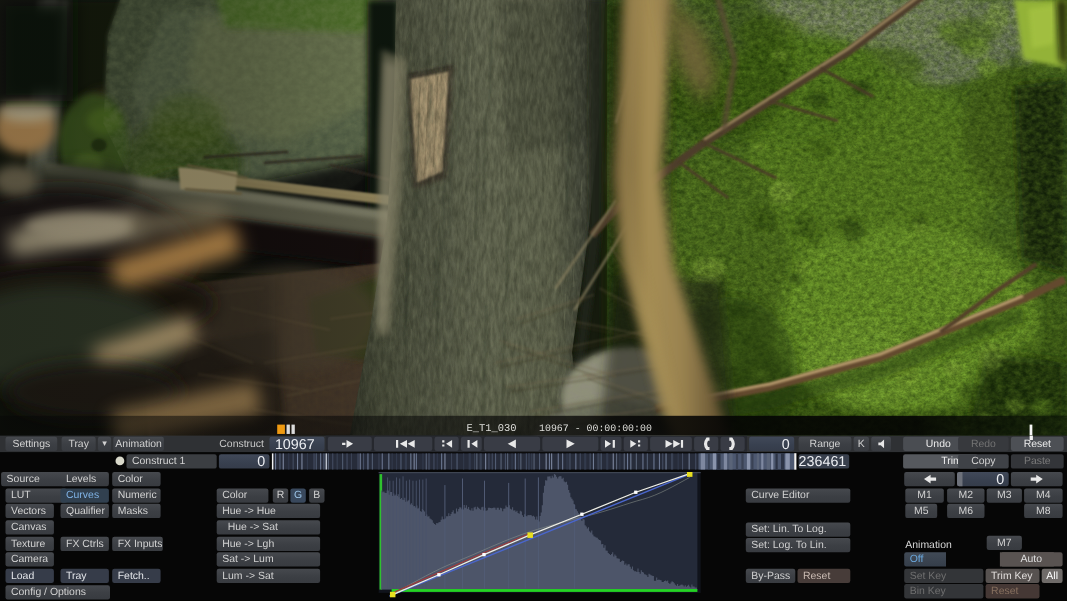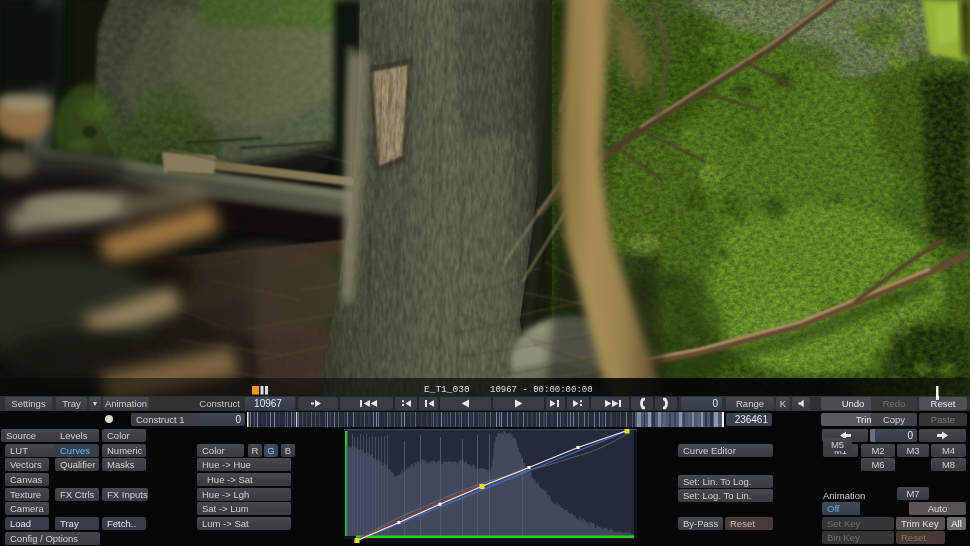--- a/index.html
+++ b/index.html
@@ -1,19 +1,19 @@
 <!DOCTYPE html>
 <html><head><meta charset="utf-8">
 <style>
 html,body{margin:0;padding:0;background:#000;}
 #app{position:relative;width:970px;height:546px;overflow:hidden;font-family:"Liberation Sans",sans-serif;background:#060606;}
 #video{position:absolute;left:0;top:0;width:970px;height:396px;}
 .btn{position:absolute;height:13px;background:linear-gradient(180deg,#46494e 0%,#3c3f44 55%,#383b40 100%);border-radius:2px;color:#d2d2d2;font-size:9.5px;line-height:13px;text-align:center;white-space:nowrap;overflow:hidden;}
 .lft{text-align:left;padding-left:5px;box-sizing:border-box;}
-.fld{position:absolute;height:13px;background:linear-gradient(180deg,#414959 0%,#38404f 60%,#353c4a 100%);border-radius:2px;color:#eceef2;font-size:10px;line-height:13px;text-align:right;padding-right:4px;box-sizing:border-box;}
+.fld{position:absolute;height:13px;background:linear-gradient(180deg,#414959 0%,#38404f 60%,#353c4a 100%);border-radius:2px;color:#eceef2;font-size:13px;line-height:13px;text-align:right;padding-right:4px;box-sizing:border-box;}
 .lab{position:absolute;color:#c8c8c8;font-size:9.5px;line-height:13px;white-space:nowrap;}
 #row1{position:absolute;left:0;top:396px;width:970px;height:15px;background:#2f3134;}
 </style></head>
 <body>
 <div id="app">
 <svg id="video" viewBox="0 0 970 396" preserveAspectRatio="none">
       <defs>
 <filter id="b1" x="-30%" y="-30%" width="160%" height="160%">
           <feGaussianBlur stdDeviation="1"></feGaussianBlur>
         </filter>
@@ -388,21 +388,21 @@
           <path d="M6.5,5.2 h2.2 l3,-2.6 v7.8 l-3,-2.6 h-2.2 Z" fill="#e8e8e8"></path>
         </svg></div>
  <div class="btn" style="left:821px;top:1px;width:64px;background:#4a4d52;color:#ececec;">Undo</div>
  <div class="btn" style="left:871px;top:1px;width:46px;background:#37393d;color:#737373;">Redo</div>
  <div class="btn" style="left:919px;top:1px;width:48px;background:#4d5055;color:#ececec;">Reset</div>
  <div style="position:absolute;left:936px;top:0px;width:2.5px;height:4px;background:#f5f5f5;"></div>
 </div>
 
 <div id="row2">
  <div style="position:absolute;left:105px;top:415px;width:8px;height:8px;border-radius:50%;background:#d9d9cb;"></div>
- <div class="btn lft" style="left:115px;top:413px;width:82px;background:#3b3e42;margin-left:16px;">Construct 1</div>
+ <div class="btn lft" style="left:115px;top:413px;width:82px;background:#3b3e42;">Construct 1</div>
  <div class="fld" style="left:199px;top:413px;width:46px;">0</div>
  <svg style="position:absolute;left:247px;top:412px;" width="475" height="15" id="tl">
         <rect x="0" y="0" width="475" height="15" fill="#272c3a"></rect>
         <rect x="3" y="0" width="1" height="15" fill="#6a7690"></rect>
         <rect x="7" y="0" width="1" height="15" fill="#515c72"></rect>
         <rect x="10" y="0" width="1" height="15" fill="#7e88a0"></rect>
         <rect x="15" y="0" width="1" height="15" fill="#323a4c"></rect>
         <rect x="19" y="0" width="1" height="15" fill="#444d62"></rect>
         <rect x="23" y="0" width="1" height="15" fill="#707c94"></rect>
         <rect x="27" y="0" width="1" height="15" fill="#7e88a0"></rect>
@@ -570,21 +570,21 @@
         </svg></div>
  <div class="fld" style="left:870px;top:429px;width:47px;">0</div>
  <div style="position:absolute;left:870px;top:429px;width:5px;height:13px;background:#6d717a;border-radius:2px 0 0 2px;"></div>
  <div class="btn" style="left:919px;top:429px;width:47px;"><svg width="47" height="13">
           <path d="M29,6.5 l-6,-4 v2.5 h-5 v3 h5 v2.5 Z" fill="#e8e8e8"></path>
         </svg></div>
  <div class="btn" style="left:823px;top:444px;width:35px;">M1</div>
  <div class="btn" style="left:861px;top:444px;width:34px;">M2</div>
  <div class="btn" style="left:897px;top:444px;width:32px;">M3</div>
  <div class="btn" style="left:931px;top:444px;width:35px;">M4</div>
- <div class="btn" style="left:823px;top:438px;width:29px;">M5</div>
+ <div class="btn" style="left:823px;top:458px;width:29px;">M5</div>
  <div class="btn" style="left:861px;top:458px;width:34px;">M6</div>
  <div class="btn" style="left:897px;top:458px;width:32px;margin-top:29px;">M7</div>
  <div class="btn" style="left:931px;top:458px;width:35px;">M8</div>
  <div class="lab" style="left:823px;top:489px;color:#d6d6d6;">Animation</div>
  <div class="btn lft" style="left:822px;top:502px;width:38px;background:linear-gradient(180deg,#414a56 0%,#353e4a 100%);color:#6aa7dc;border-radius:2px 0 0 2px;">Off</div>
  <div class="btn" style="left:911px;top:502px;width:47px;background:#595351;color:#dedede;border-radius:0;">Manual</div>
  <div class="btn" style="left:909px;top:502px;width:57px;background:#595351;color:#dedede;border-radius:0 2px 2px 0;">Auto</div>
  <div class="btn lft" style="left:822px;top:517px;width:72px;background:#333538;color:#6f6f6f;">Set Key</div>
  <div class="btn lft" style="left:896px;top:517px;width:49px;background:#575250;color:#e2dedc;">Trim Key</div>
  <div class="btn" style="left:947px;top:517px;width:19px;background:#6f6b69;color:#ffffff;">All</div>

